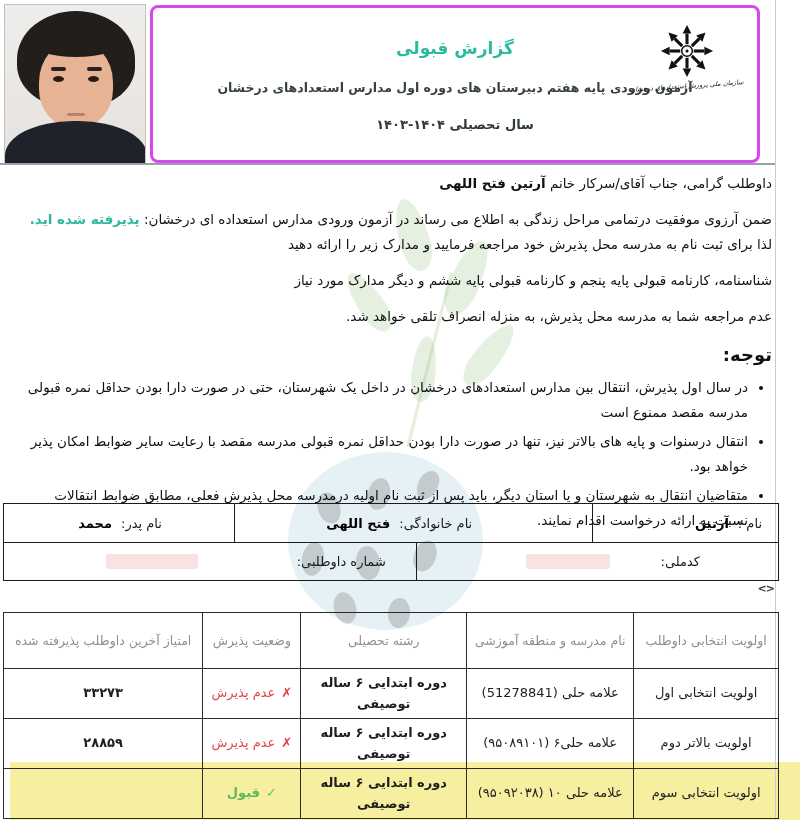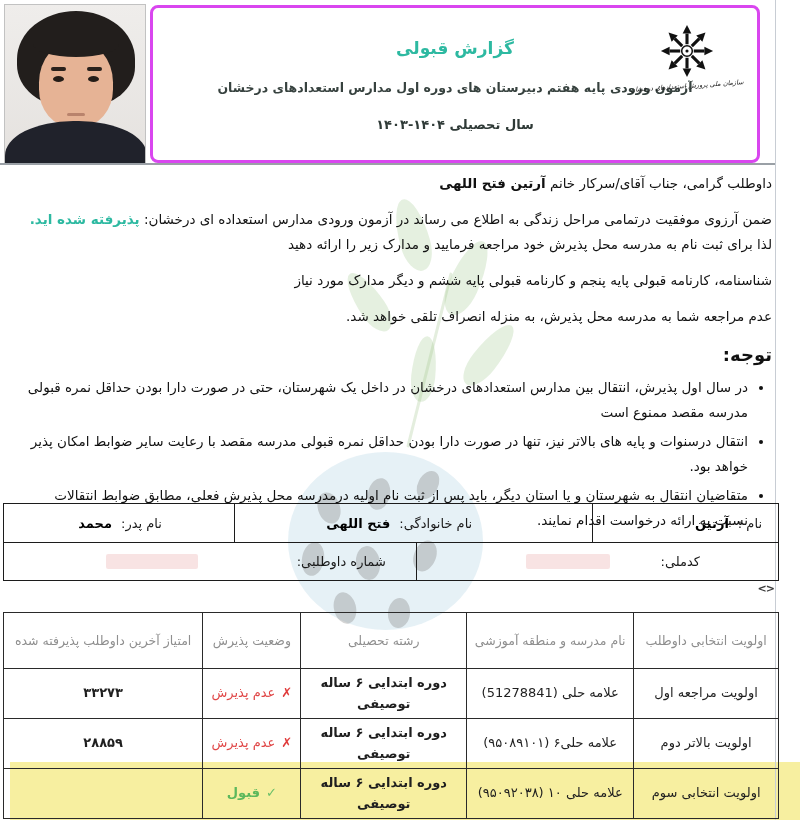--- a/index.html
+++ b/index.html
@@ -240,21 +240,21 @@
   <div class="results-table">
     <div class="t-row t-head">
       <div class="t-cell c-priority">اولویت انتخابی داوطلب</div>
       <div class="t-cell c-school">نام مدرسه و منطقه آموزشی</div>
       <div class="t-cell c-program">رشته تحصیلی</div>
       <div class="t-cell c-status">وضعیت پذیرش</div>
       <div class="t-cell c-score">امتیاز آخرین داوطلب پذیرفته شده</div>
     </div>
 
     <div class="t-row t-body">
-      <div class="t-cell c-priority">اولویت مراجعه اول</div>
+      <div class="t-cell c-priority">اولویت انتخابی اول</div>
       <div class="t-cell c-school">علامه حلی (51278841)</div>
       <div class="t-cell c-program">دوره ابتدایی ۶ ساله توصیفی</div>
       <div class="t-cell c-status">
         <span class="status-wrap">
           <span class="st-icon" style="color:#e03c3c;">✗</span>
           <span style="color:#e04646;">عدم پذیرش</span>
         </span>
       </div>
       <div class="t-cell c-score">۳۳۲۷۳</div>
     </div>

